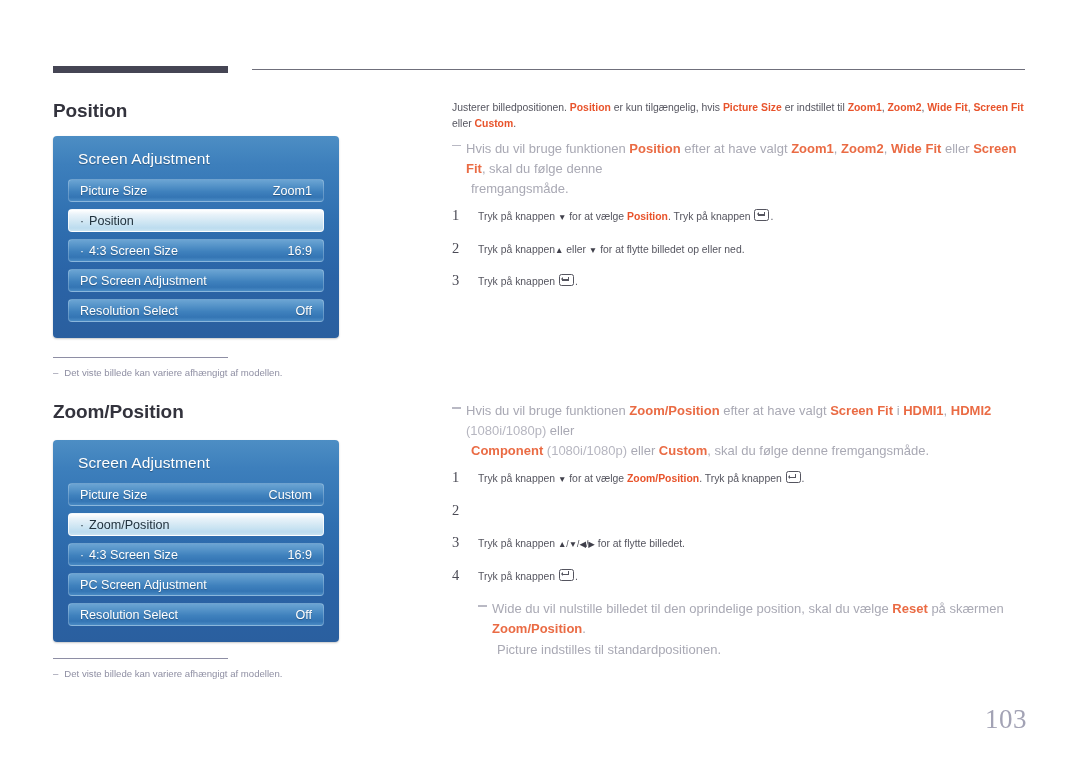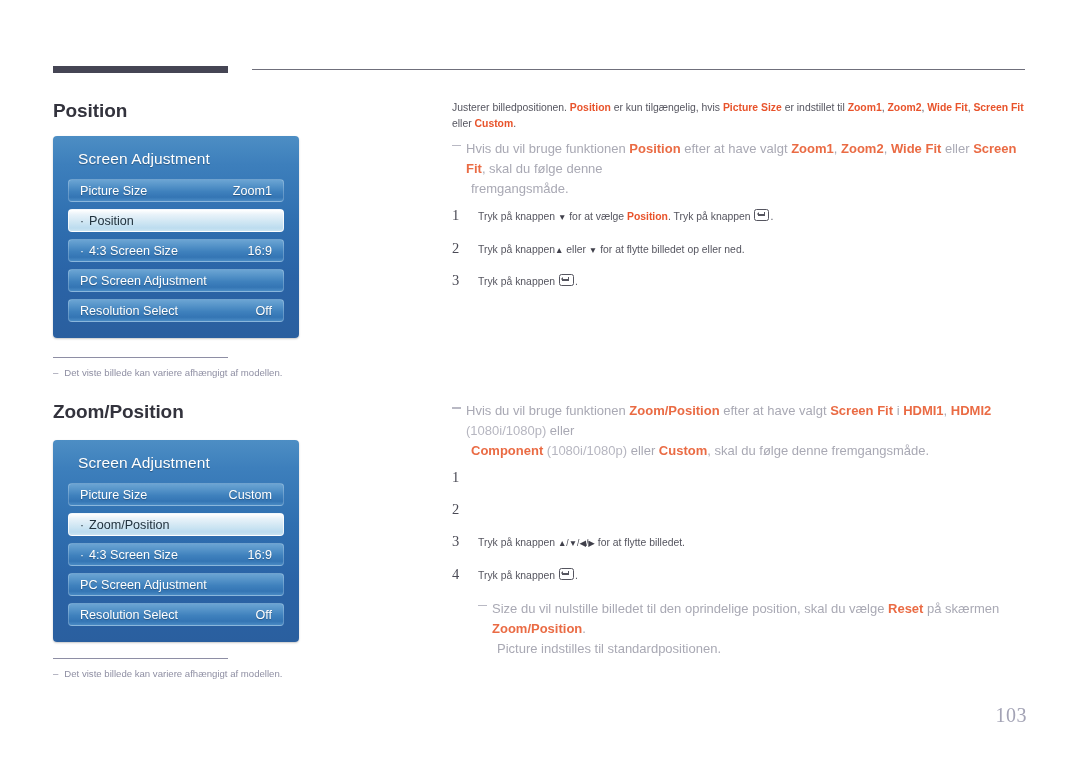--- a/index.html
+++ b/index.html
@@ -43,21 +43,21 @@
     color: #33333d;
     letter-spacing: -0.1px;
     white-space: nowrap;
   }
   #title-position { left: 53px; top: 100px; }
   #title-zoomposition { left: 53px; top: 401px; }
 
   
   .osd {
     position: absolute;
-    width: 246px;
+    width: 286px;
     border-radius: 4px;
     padding: 12px 12px 14px 12px;
     box-sizing: border-box;
     background:
       linear-gradient(180deg,
         #4d8ec4 0%,
         #3d7fbc 14%,
         #2f6fb0 42%,
         #2a63a6 70%,
         #2a5f9f 100%);
@@ -237,21 +237,21 @@
     border-top: 2.6px solid transparent;
     border-bottom: 2.6px solid transparent;
     border-right: 2.8px solid #55555f;
   }
 
   
   .page-num {
     position: absolute;
     right: 53px;
     top: 704px;
-    font-size: 20px;
+    font-size: 27px;
     color: #a3a3b5;
     font-family: "Liberation Serif", serif;
     letter-spacing: 0.5px;
   }
 </style>
 </head>
 <body>
 
 <div class="rule-bar"></div>
 <div class="rule-line"></div>
@@ -380,20 +380,22 @@
   <div class="note">
     <span class="note-dash"></span><span>Hvis du vil bruge funktionen </span><span class="kw">Zoom/Position</span><span> efter at have valgt </span><span class="kw">Screen Fit</span><span> i </span><span class="kw">HDMI1</span><span>, </span><span class="kw">HDMI2</span><span class="dim"> (1080i/1080p)</span><span> eller</span>
     <span class="note-indent"><span class="kw">Component</span><span class="dim"> (1080i/1080p)</span><span> eller </span><span class="kw">Custom</span><span>, skal du følge denne fremgangsmåde.</span>
     </span>
   </div>
 
   <div class="steps">
 
     <div class="step">
       <div class="step-num">1</div>
+      <div class="step-text"><span>Tryk på knappen </span><span class="arrow">▼</span><span> for at vælge </span><span class="kw">Zoom/Position</span><span>. Tryk på knappen </span><span class="enter-icon"><span class="enter-arrowhead"></span></span><span>.</span>
+      </div>
     </div>
 
     <div class="step">
       <div class="step-num">2</div>
     </div>
 
     <div class="step">
       <div class="step-num">3</div>
       <div class="step-text"><span>Tryk på knappen </span><span class="arrow">▲/▼/◀/▶</span><span> for at flytte billedet.</span>
       </div>
@@ -401,19 +403,19 @@
 
     <div class="step">
       <div class="step-num">4</div>
       <div class="step-text"><span>Tryk på knappen </span><span class="enter-icon"><span class="enter-arrowhead"></span></span><span>.</span>
       </div>
     </div>
 
   </div>
 
   <div class="note" style="margin-left:26px; margin-top:2px;">
-    <span class="note-dash"></span><span>Size du vil nulstille billedet til den oprindelige position, skal du vælge </span><span class="kw">Reset</span><span> på skærmen </span><span class="kw">Zoom/Position</span><span>.</span>
+    <span class="note-dash"></span><span>Wide du vil nulstille billedet til den oprindelige position, skal du vælge </span><span class="kw">Reset</span><span> på skærmen </span><span class="kw">Zoom/Position</span><span>.</span>
     <span class="note-indent">Picture indstilles til standardpositionen.</span>
   </div>
 
 </div>
 
 <div class="page-num">103</div>
 
 </body></html>

